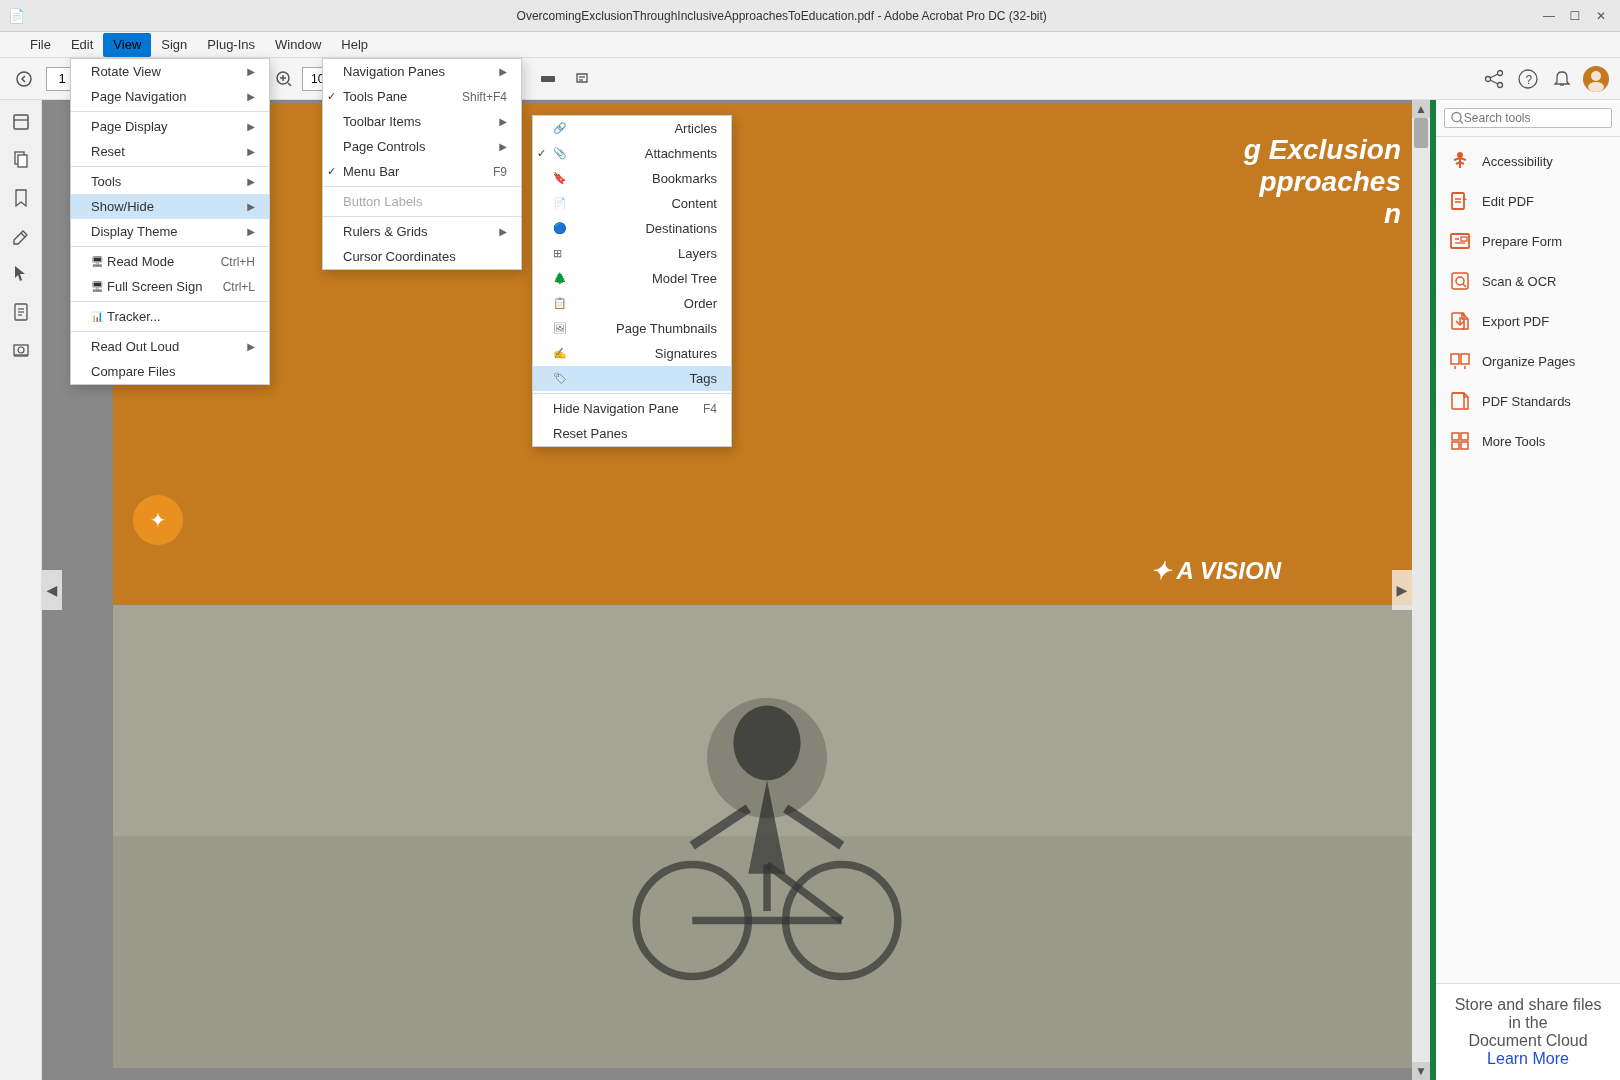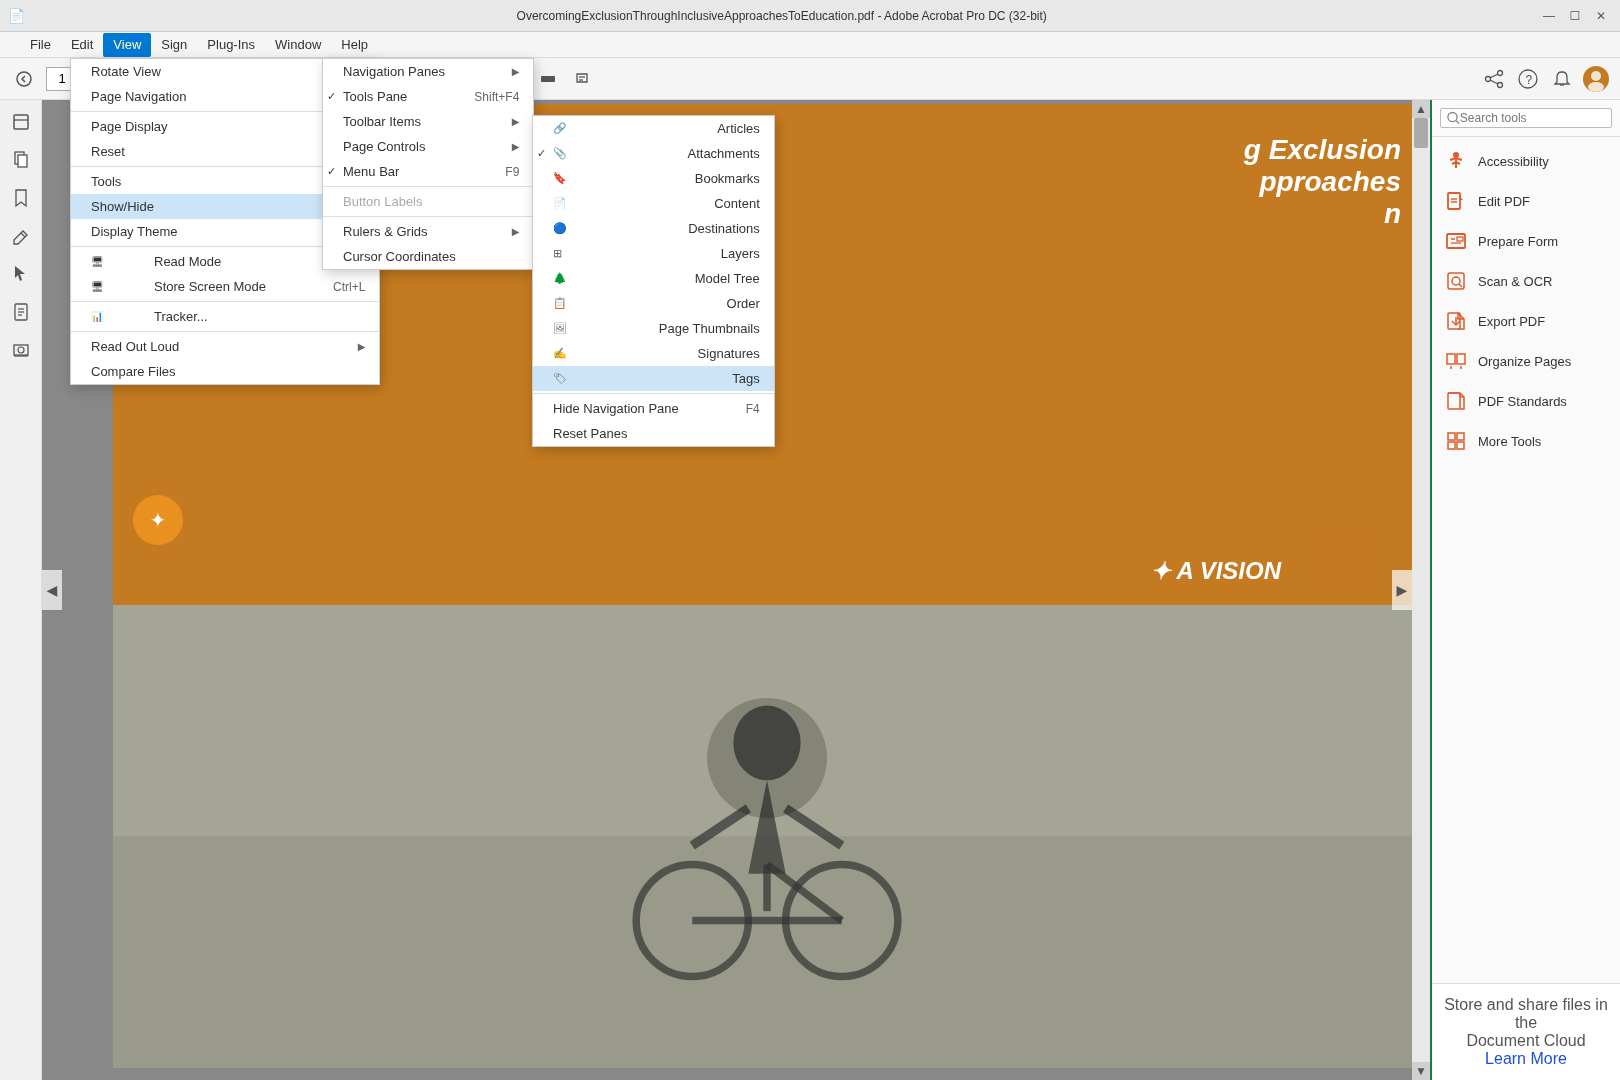--- a/index.html
+++ b/index.html
@@ -32,21 +32,21 @@
     .menu-item {
       padding: 2px 10px;
       cursor: pointer;
       font-size: 13px;
       color: #333;
       height: 24px;
       display: flex;
       align-items: center;
       border-radius: 2px;
     }
-    .menu-item.active { background: #0078d4; color: #fef9c3; }
+    .menu-item.active { background: #0078d4; color: #000000; }
 
     
     .toolbar {
       background: #f5f5f5;
       height: 42px;
       display: flex;
       align-items: center;
       padding: 0 8px;
       gap: 2px;
       border-bottom: 1px solid #ddd;
@@ -178,21 +178,21 @@
       display: flex; align-items: center; justify-content: center;
       cursor: pointer; font-size: 14px; color: #555;
     }
     .nav-arrow-left { left: 0; }
     .nav-arrow-right { right: 18px; }
 
     
     .right-sidebar {
       width: 190px;
       background: #fafafa;
-      border-left: 2px solid #15803d;
+      border-left: 6px solid #15803d;
       display: flex;
       flex-direction: column;
       flex-shrink: 0;
     }
     .right-sidebar-search {
       padding: 8px;
       border-bottom: 1px solid #ddd;
     }
     .search-input-wrapper {
       display: flex;
@@ -246,21 +246,20 @@
     .dropdown-menu-item {
       display: flex;
       align-items: center;
       justify-content: space-between;
       padding: 5px 14px 5px 20px;
       cursor: pointer;
       font-size: 13px;
       color: #333;
       white-space: nowrap;
       position: relative;
-      gap: 47px;
     }
     .dropdown-menu-item.highlighted { background: #cce4f7; }
     .dropdown-menu-item .check { position: absolute; left: 4px; font-size: 11px; }
     .dropdown-menu-item .arrow { font-size: 10px; color: #666; }
     .dropdown-menu-item .shortcut { color: #666; font-size: 12px; margin-left: 20px; }
     .dropdown-sep { height: 1px; background: #ddd; margin: 2px 0; }
     .dropdown-menu-item.disabled { color: #aaa; cursor: default; }
 
     
     .view-menu {
@@ -702,21 +701,21 @@
     <span class="arrow">▶</span>
   </div>
   <div class="dropdown-sep"></div>
   <div class="dropdown-menu-item">
     <span style="display:inline-block;width:16px;font-size:10px;">🖥</span>
     <span style="flex:1">Read Mode</span>
     <span class="shortcut">Ctrl+H</span>
   </div>
   <div class="dropdown-menu-item">
     <span style="display:inline-block;width:16px;font-size:10px;">🖥</span>
-    <span style="flex:1">Store Screen Mode</span>
+    <span style="flex:1">Full Screen Sign</span>
     <span class="shortcut">Ctrl+L</span>
   </div>
   <div class="dropdown-sep"></div>
   <div class="dropdown-menu-item">
     <span style="display:inline-block;width:16px;font-size:10px;">📊</span>
     <span style="flex:1">Tracker...</span>
   </div>
   <div class="dropdown-sep"></div>
   <div class="dropdown-menu-item">
     <span>Read Out Loud</span>

